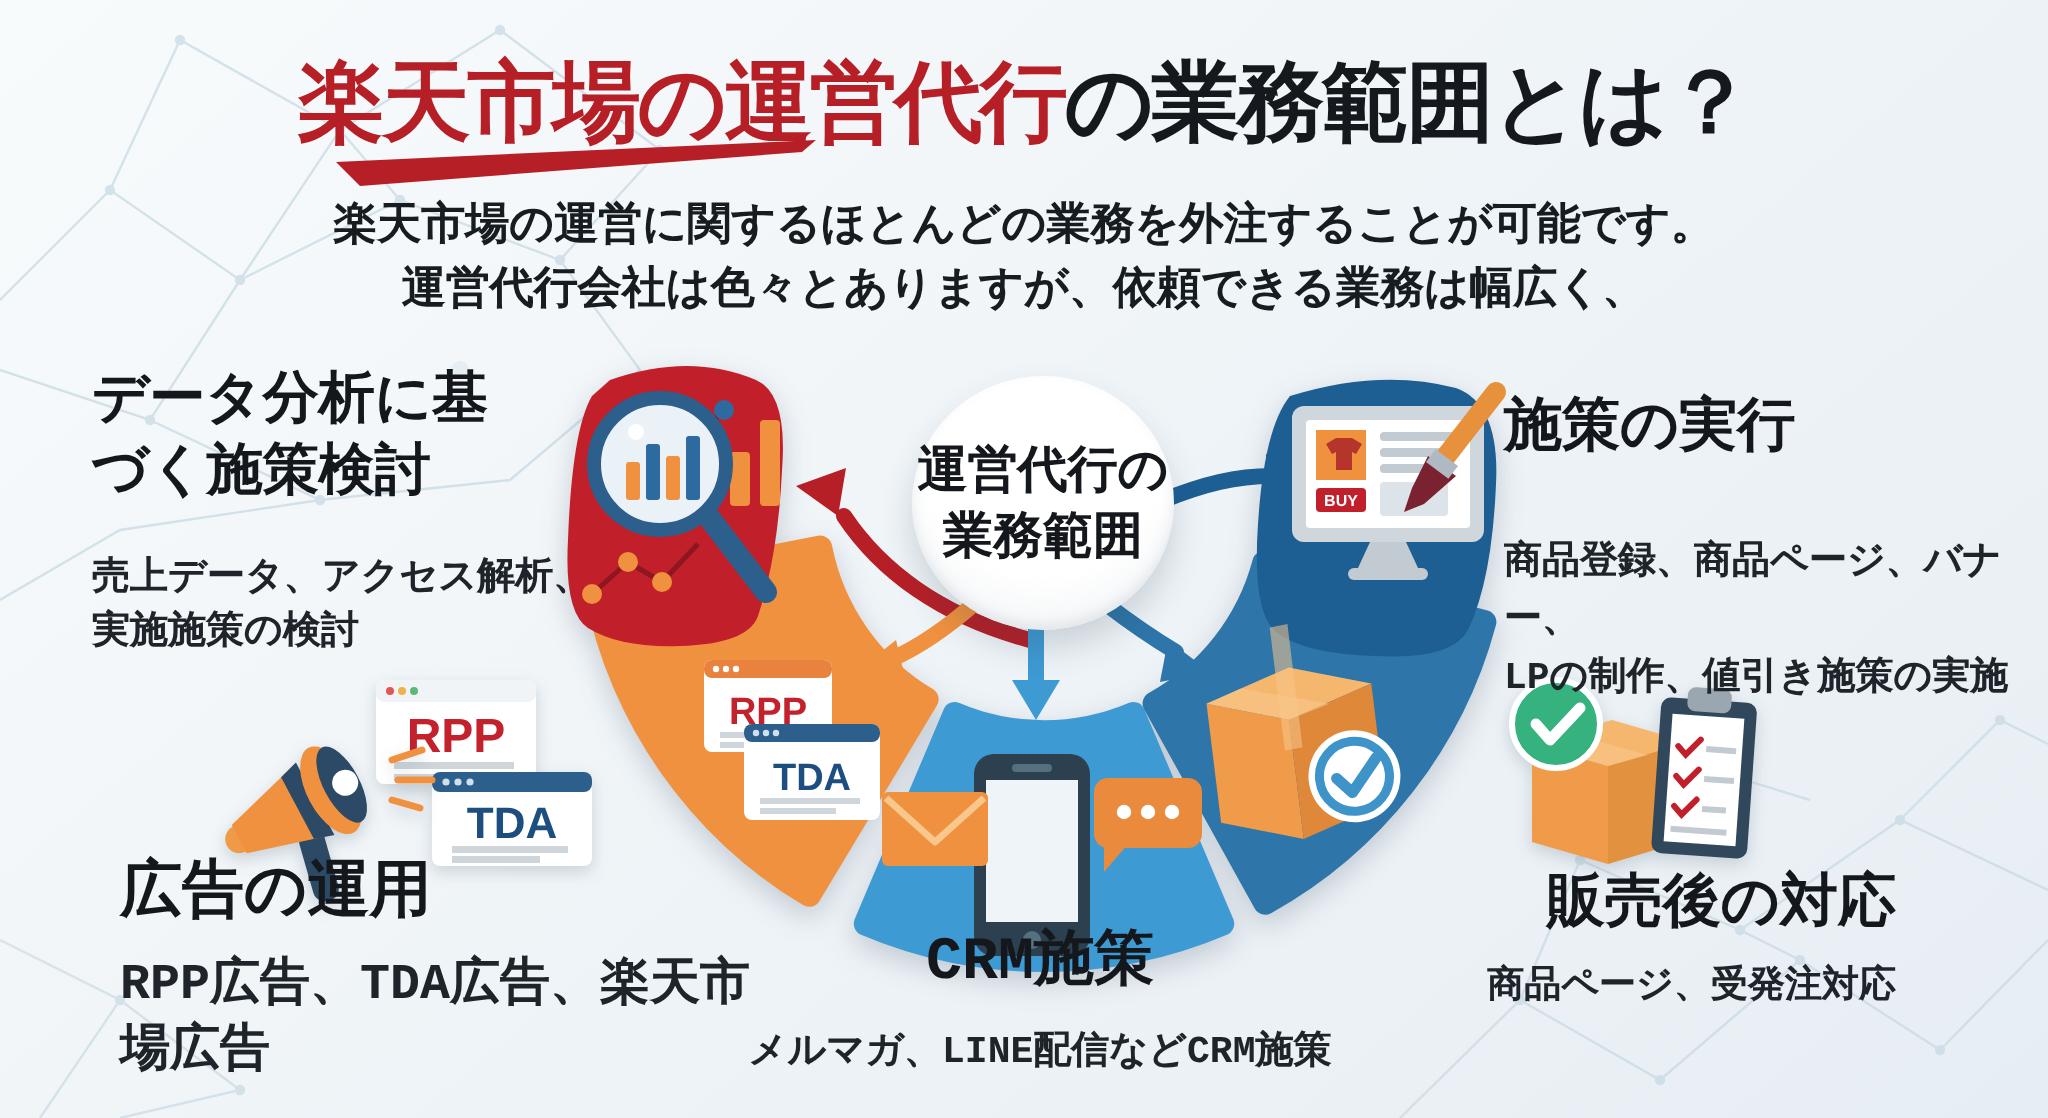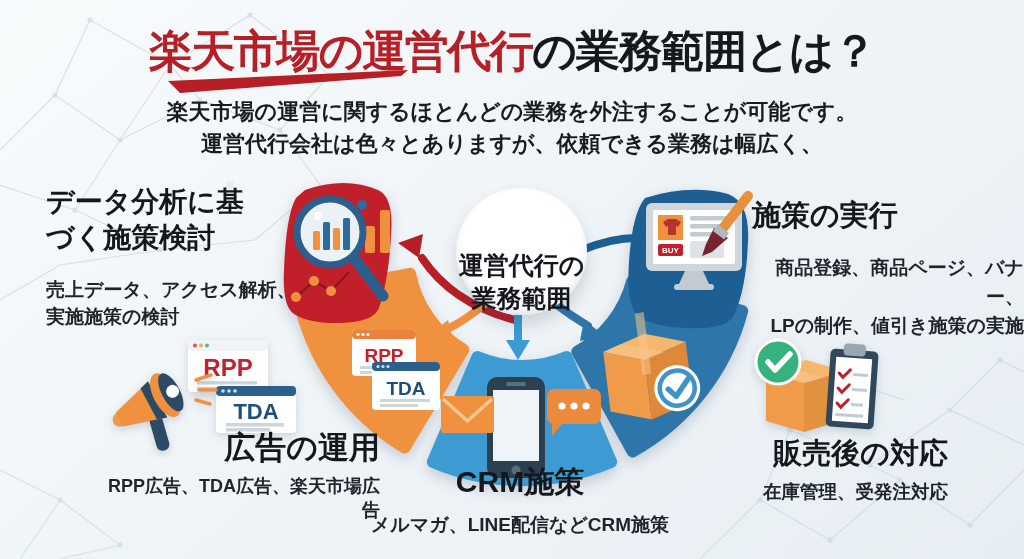--- a/index.html
+++ b/index.html
@@ -12,44 +12,44 @@
   .title{
     position:absolute;left:0;top:22px;width:1024px;text-align:center;z-index:2;
     font-size:44px;font-weight:900;letter-spacing:-1.5px;white-space:nowrap;
   }
   .t-red{color:#b71f27;}
   .t-dark{color:#15181c;}
   .subtitle{
     position:absolute;left:0;top:96px;width:1024px;text-align:center;z-index:2;
     font-size:22px;font-weight:800;line-height:32px;color:#171c21;
   }
-  .label{position:absolute;z-index:2;}
+  .label{position:absolute;z-index:2;font-family:Liberation Mono, monospace;}
   .label .h{font-weight:900;color:#14181d;white-space:pre-line;}
   .label .d{font-weight:700;color:#1e242a;white-space:pre-line;}
   .analysis{left:46px;top:184px;}
   .analysis .h{font-size:28px;line-height:36px;}
   .analysis .d{margin-top:20px;font-size:19px;line-height:27px;}
   .execution{left:752px;top:198px;}
   .execution .h{font-size:29px;line-height:34px;}
-  .execution .d{margin-top:21px;font-size:19px;line-height:29px;text-align:right;}
-  .ads{left:60px;top:430px;width:320px;text-align:right;}
+  .execution .d{margin-top:35px;font-size:19px;line-height:29px;}
+  .ads{left:60px;top:430px;width:320px;text-align:left;}
   .ads .h{font-size:31px;line-height:36px;}
-  .ads .d{margin-top:8px;font-size:18px;margin-left:38px;}
+  .ads .d{margin-top:8px;font-size:25px;}
   .crm{left:350px;top:464px;width:340px;text-align:center;}
   .crm .h{font-size:30px;line-height:36px;}
   .crm .d{margin-top:12px;font-size:19px;}
   .aftersales{left:693px;top:436px;width:255px;text-align:right;}
   .aftersales .h{font-size:29px;line-height:34px;}
   .aftersales .d{margin-top:9px;font-size:18.5px;}
   .hub{
     position:absolute;left:456px;top:188px;width:131px;height:127px;z-index:3;
     border-radius:50%;
     background:radial-gradient(circle at 50% 32%,#ffffff 55%,#f2f4f6 85%,#e9edf0 100%);
     box-shadow:0 9px 16px rgba(40,60,80,.18), inset 0 -3px 6px rgba(120,140,155,.15);
-    display:flex;align-items:flex-end;justify-content:center;text-align:center;font-family:Liberation Serif, serif;
+    display:flex;align-items:center;justify-content:center;text-align:center;font-family:Liberation Serif, serif;
   }
   .hub-label{font-size:25px;font-weight:900;line-height:33px;color:#14181d;white-space:pre-line;}
 </style>
 </head>
 <body>
 
 <div class="canvas">
 
   <svg class="diagram" width="1024" height="559" viewBox="0 0 1024 559">
 
@@ -323,16 +323,16 @@
     <div class="d">RPP広告、TDA広告、楽天市場広告</div>
   </div>
 
   <div class="label crm">
     <div class="h">CRM施策</div>
     <div class="d">メルマガ、LINE配信などCRM施策</div>
   </div>
 
   <div class="label aftersales">
     <div class="h">販売後の対応</div>
-    <div class="d">在庫管理、受発注対応</div>
+    <div class="d">商品ページ、受発注対応</div>
   </div>
 
 </div>
 
 </body></html>

